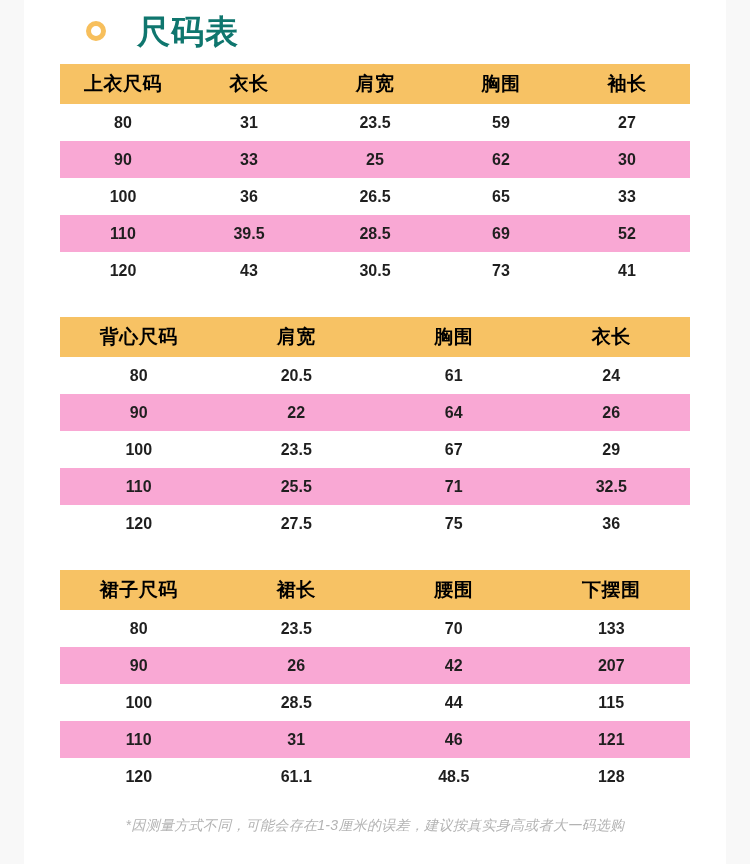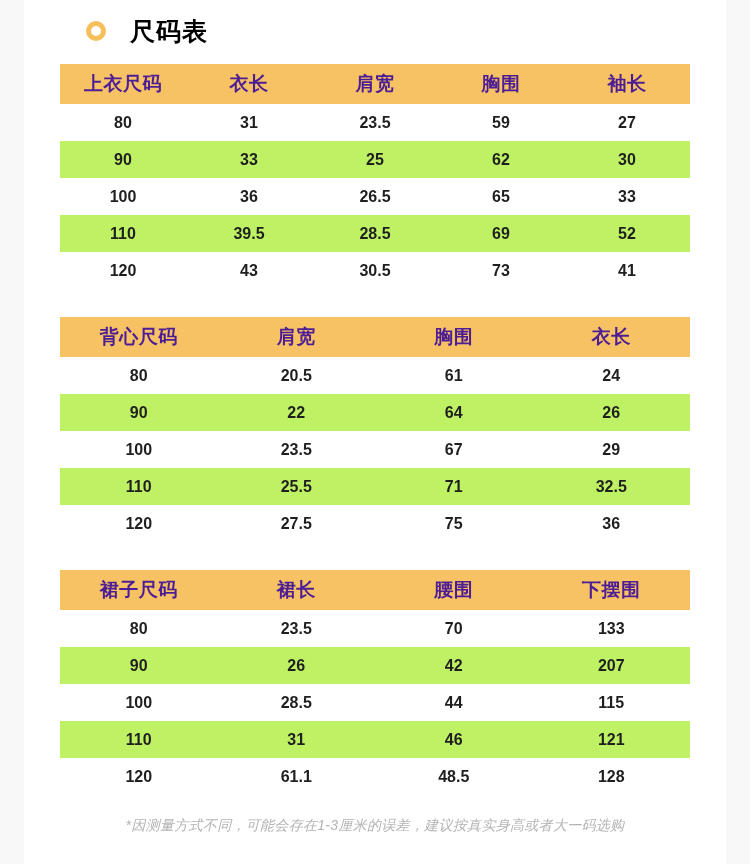--- a/index.html
+++ b/index.html
@@ -30,56 +30,56 @@
   }
   .ring-icon {
     width: 20px;
     height: 20px;
     border: 5px solid #f7bf5c;
     border-radius: 50%;
     box-sizing: border-box;
     flex: none;
   }
   .section-title-text {
-    margin-left: 24px;
-    font-size: 25px;
+    margin-left: 31px;
+    font-size: 33px;
     font-weight: bold;
-    color: #000000;
+    color: #0f766e;
     letter-spacing: 1px;
     line-height: 1;
   }
   .table-wrap {
     margin: 0 auto;
     width: 630px;
   }
   table.size-table {
     width: 630px;
     border-collapse: collapse;
     table-layout: fixed;
   }
   table.size-table thead th {
     background: #f7c264;
-    color: #4c1d95;
+    color: #000000;
     font-size: 19px;
     font-weight: bold;
     height: 40px;
     letter-spacing: 0.5px;
     padding: 0;
   }
   table.size-table tbody td {
     height: 37px;
     text-align: center;
     font-size: 16px;
     font-weight: bold;
     color: #1f1f1f;
     padding: 0;
     background: #ffffff;
   }
   table.size-table tbody tr.alt td {
-    background: #bef264;
+    background: #f9a8d4;
   }
   .gap-1 { height: 24px; }
   .gap-2 { height: 28px; }
   .gap-3 { height: 28px; }
   .footnote {
     margin-top: 22px;
     text-align: center;
     font-size: 14px;
     color: #b3b3b3;
     letter-spacing: 0.3px;

